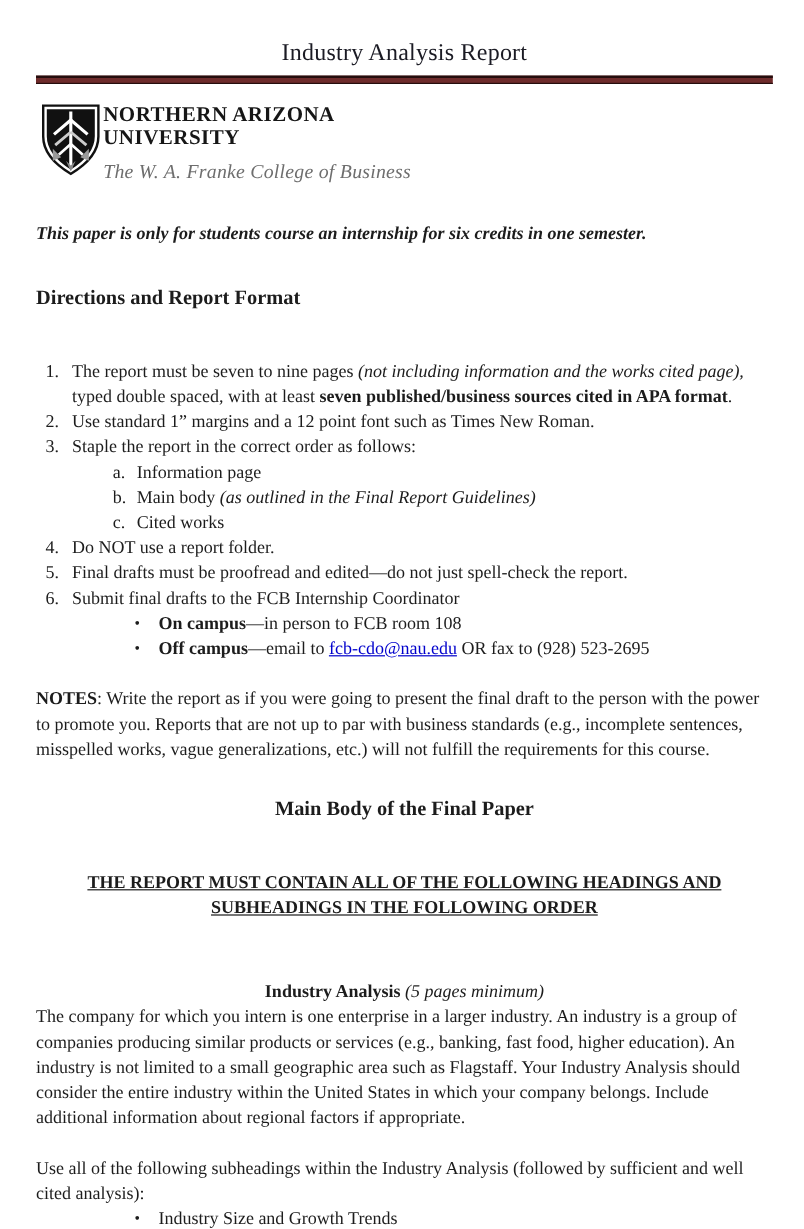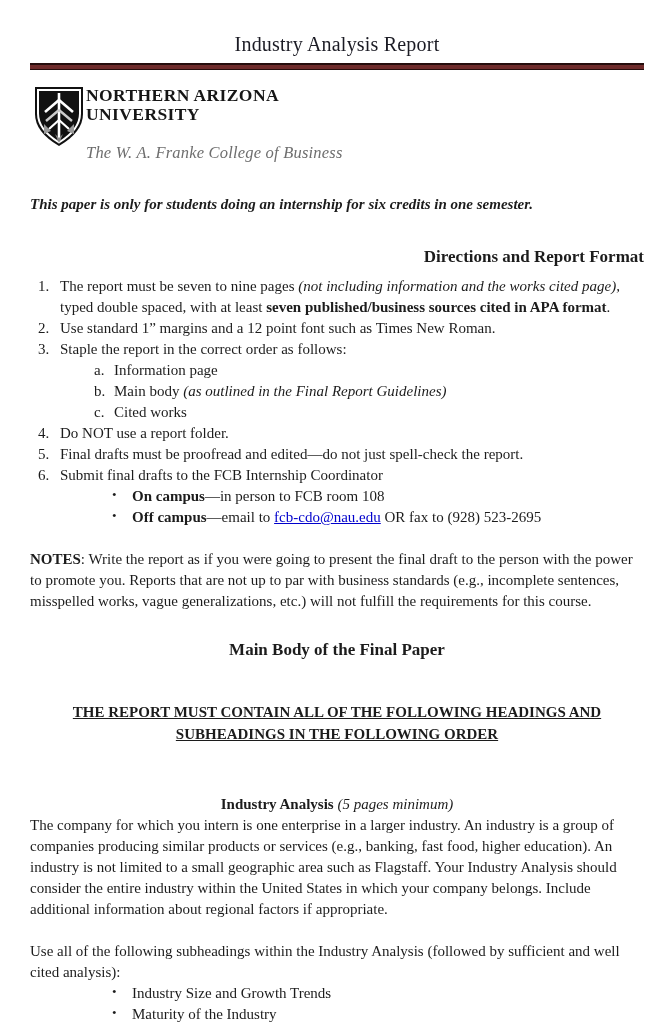--- a/index.html
+++ b/index.html
@@ -51,35 +51,35 @@
     font-weight: 700;
     font-size: 17.5px;
     line-height: 1.1;
     color: #161616;
     letter-spacing: 0.4px;
   }
   .logo-line3 {
     font-style: italic;
     font-size: 16.5px;
     color: #6e6e6e;
-    margin-top: 16px;
+    margin-top: 6px;
     letter-spacing: 0.2px;
   }
 
   
   .intro-note {
     font-weight: 700;
     font-style: italic;
     margin: 30px 0 0 0;
   }
   .section-heading {
-    text-align: right;
+    text-align: left;
     font-size: 17px;
     font-weight: 700;
-    margin: 30px 0 8px 0;
+    margin: 30px 0 40px 0;
   }
   .bold { font-weight: 700; }
   .italic { font-style: italic; }
 
   
   .olist { margin: 0; }
   .li-row { display: flex; }
   .li-row .marker {
     flex: 0 0 auto;
     width: 22px;
@@ -140,21 +140,21 @@
         <path d="M23 50 L27 54 L31 50 L27 59 Z" fill="#8a8a8a"></path>
       </svg>
     </span>
     <div class="logo-text">
       <div class="logo-line1">NORTHERN ARIZONA</div>
       <div class="logo-line2">UNIVERSITY</div>
       <div class="logo-line3">The W. A. Franke College of Business</div>
     </div>
   </div>
 
-  <p class="intro-note">This paper is only for students doing an internship for six credits in one semester.</p>
+  <p class="intro-note">This paper is only for students course an internship for six credits in one semester.</p>
 
   <h2 class="section-heading">Directions and Report Format</h2>
 
   <div class="olist">
 
     <div class="li-row">
       <span class="marker">1.</span>
       <span class="li-text"><span>The report must be seven to nine pages </span><span class="italic">(not including information and the works cited page),</span><span> typed double spaced, with at least </span><span class="bold">seven published/business sources cited in APA format</span><span>.</span></span>
     </div>
 

